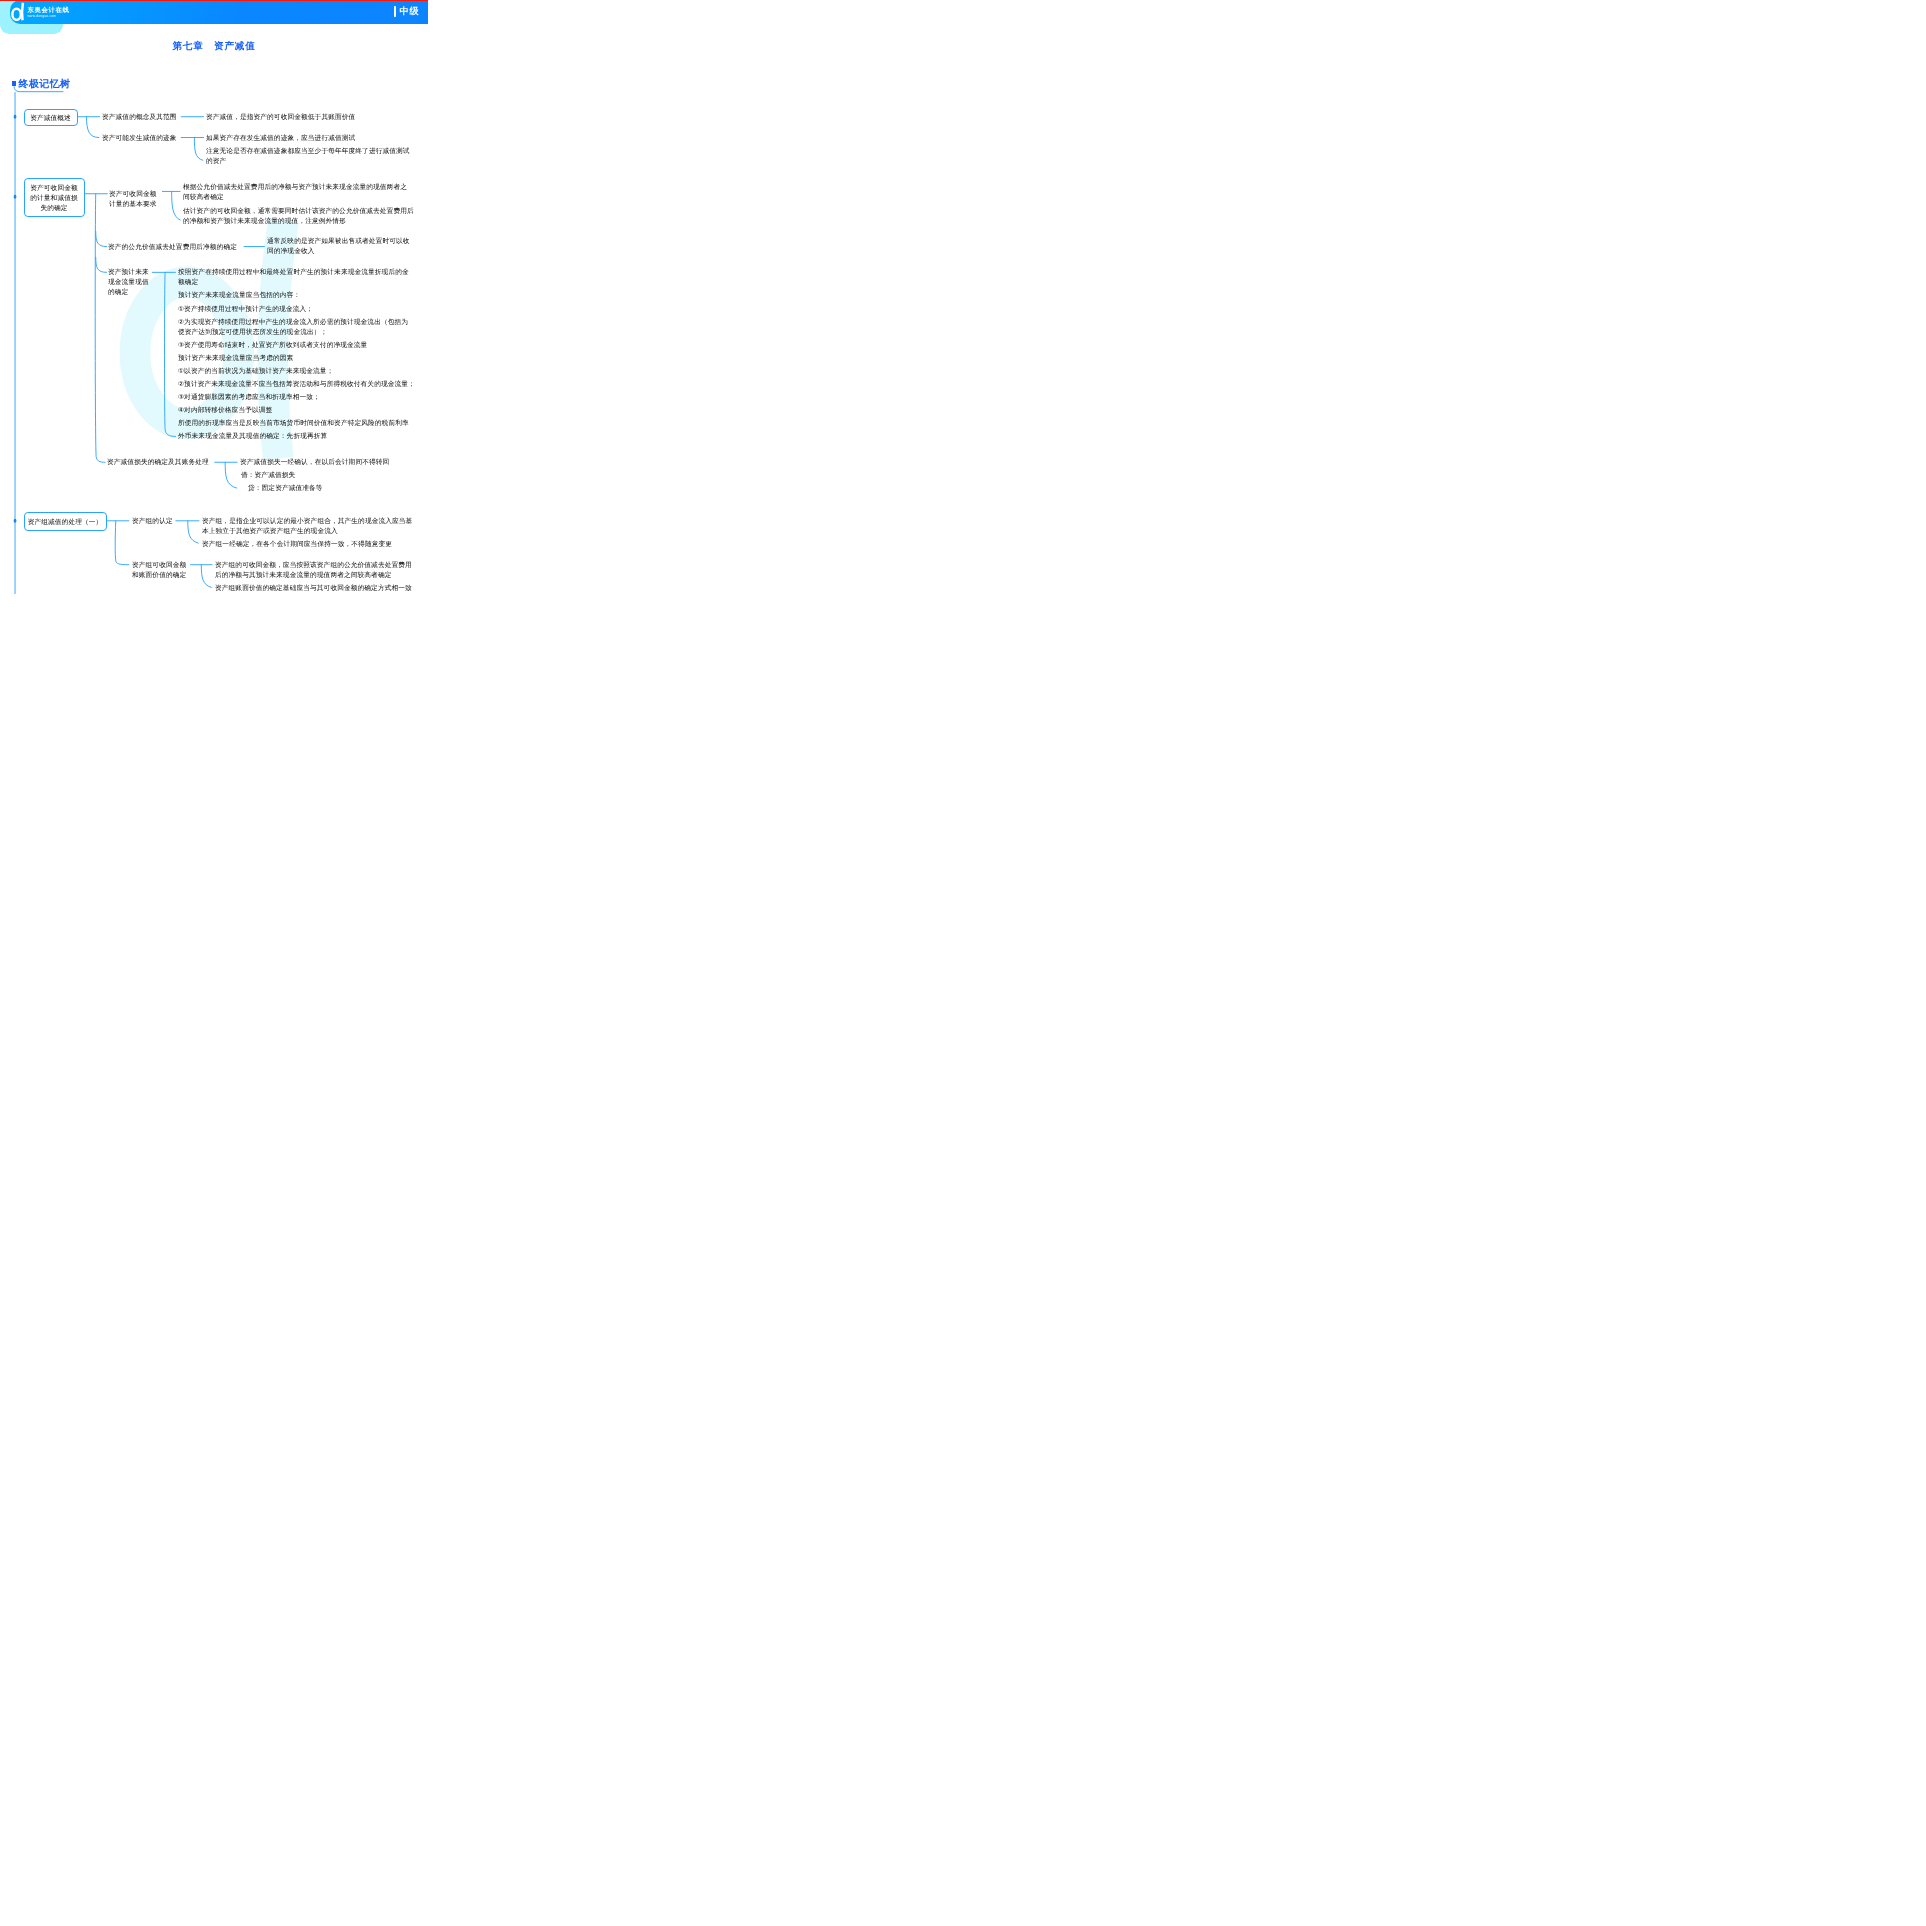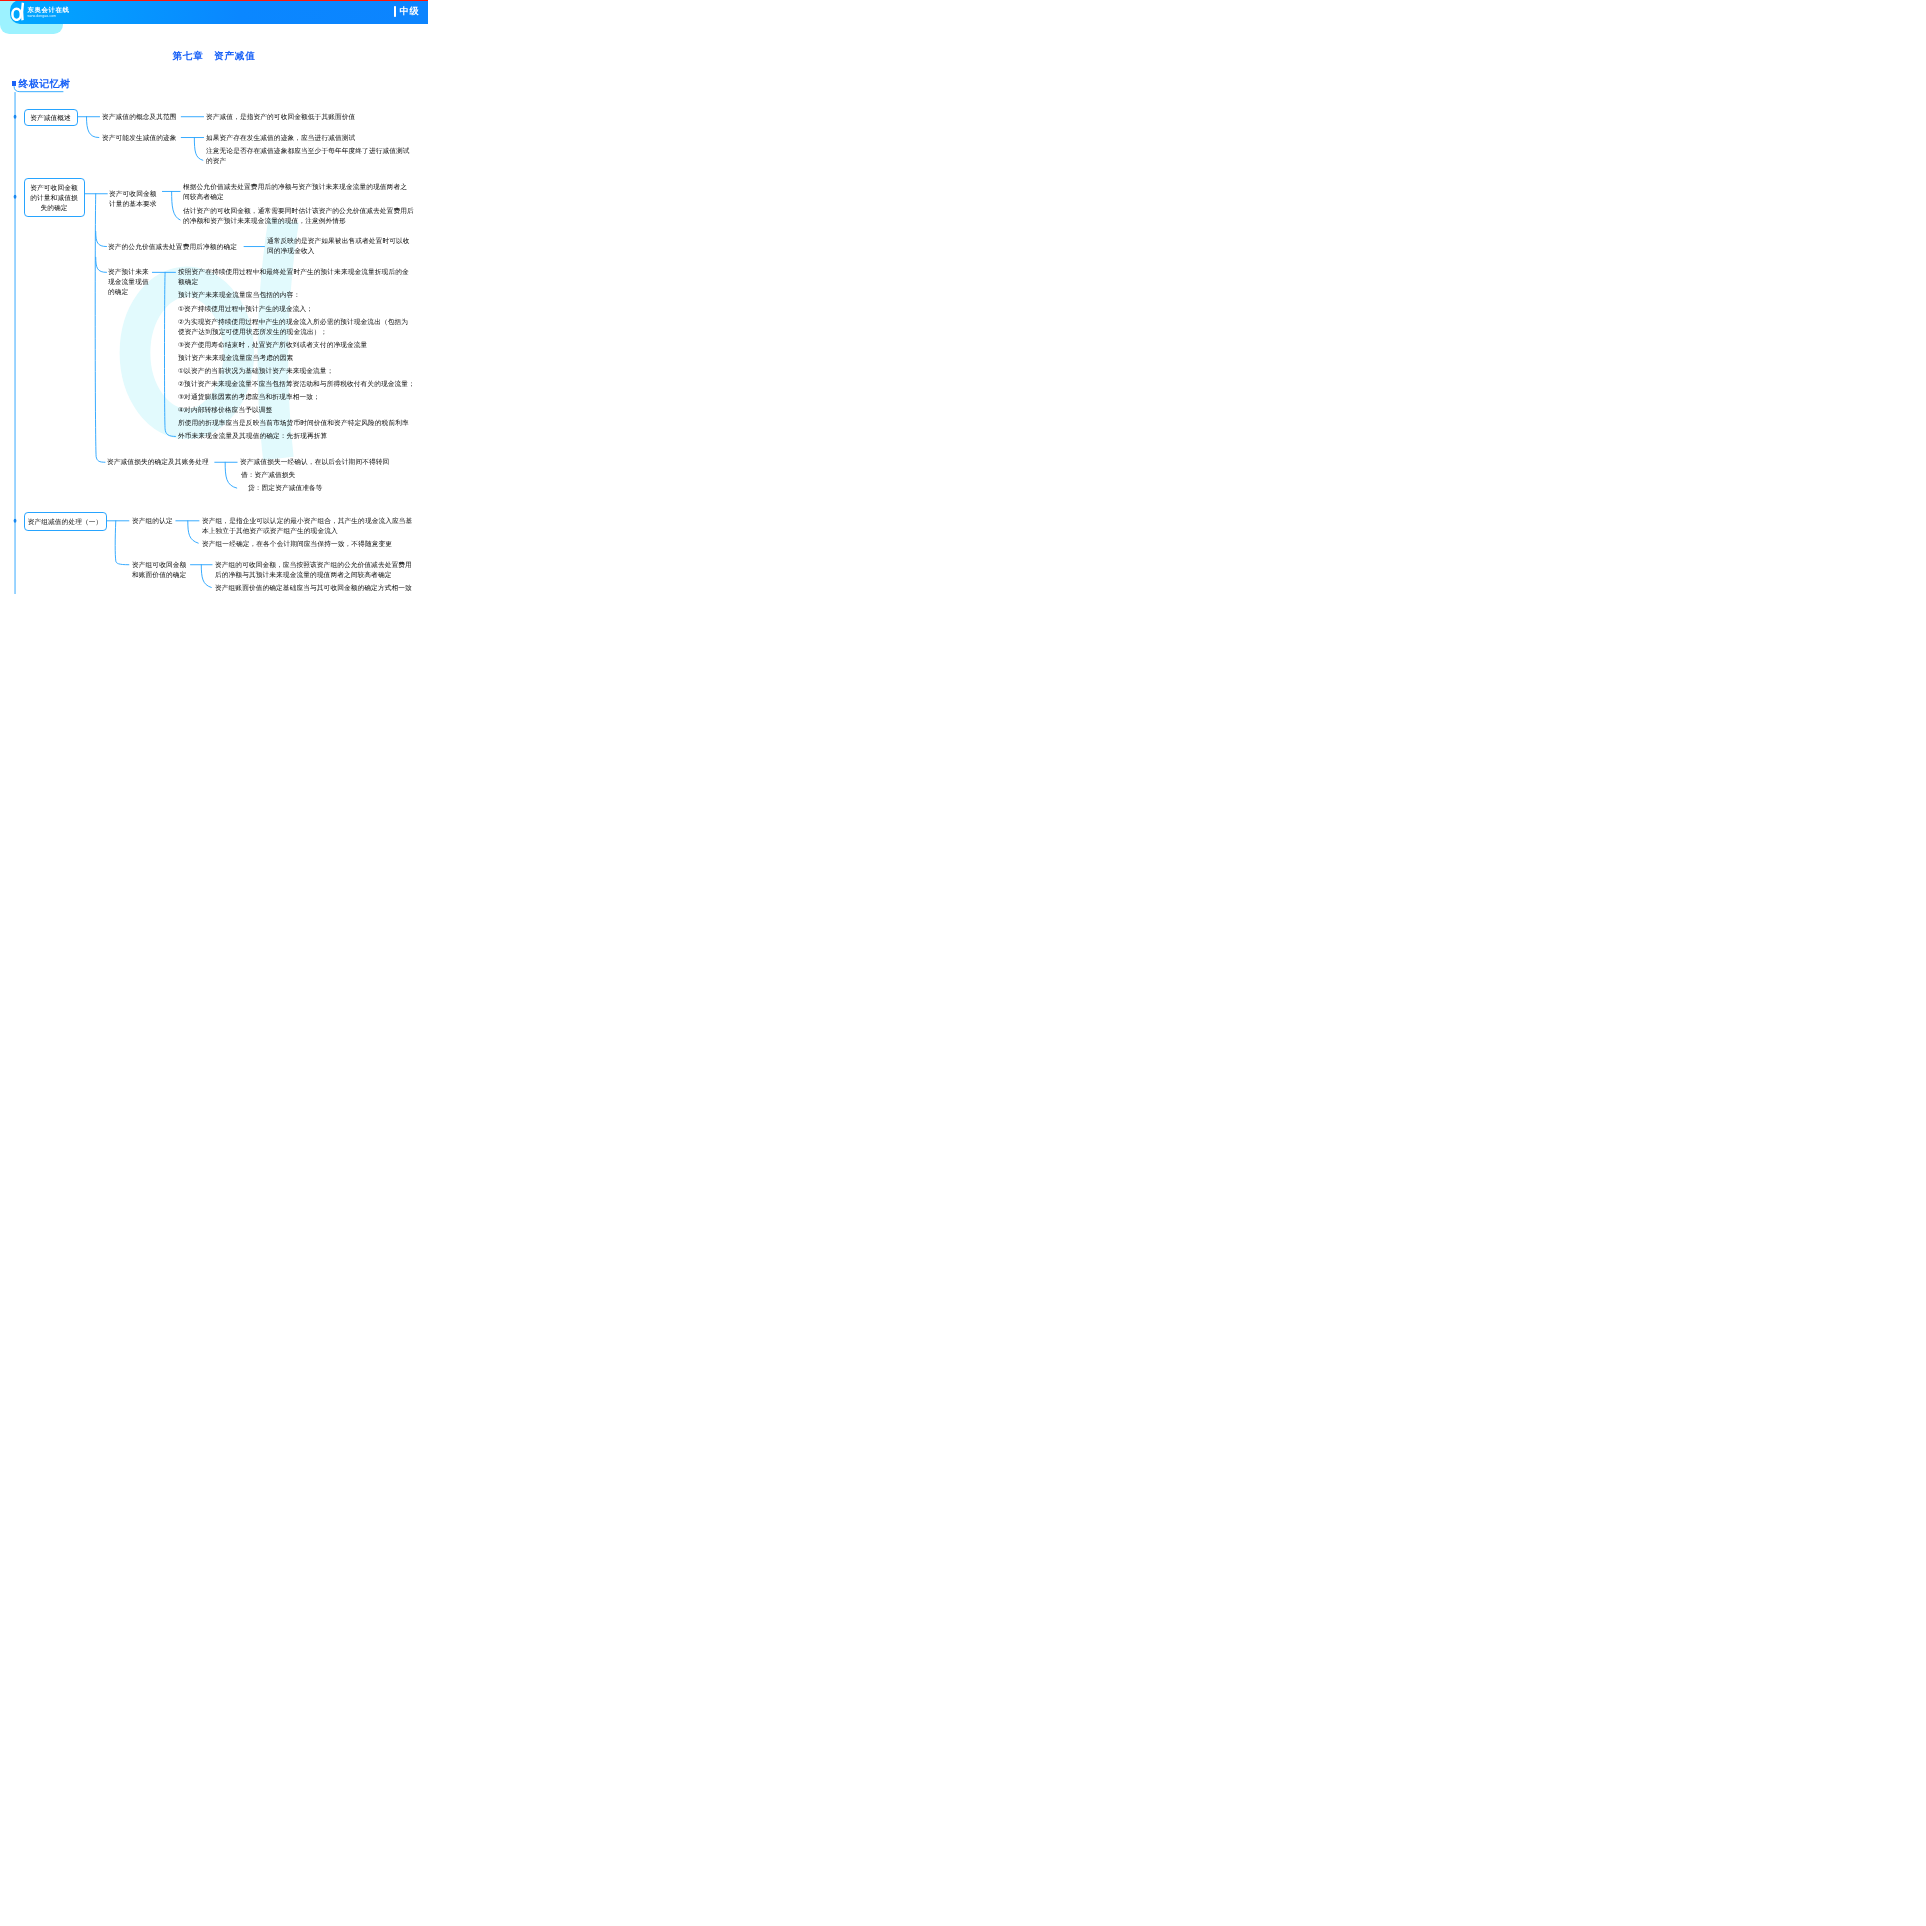--- a/index.html
+++ b/index.html
@@ -13,21 +13,21 @@
              border-radius:10px 0 0 10px;}
   .logo-wrap{position:absolute;left:10.8px;top:2.3px;display:flex;align-items:center;color:#fff;}
   .logo-glyph{width:14px;height:19px;}
   .brand-col{margin-left:2.7px;}
   .brand-name{font-size:6.4px;font-weight:700;letter-spacing:0.6px;line-height:7.7px;}
   .brand-url{font-size:3.3px;letter-spacing:0.2px;opacity:.95;margin-top:0.8px;}
   .level-wrap{position:absolute;right:8.5px;top:5.4px;display:flex;align-items:center;color:#fff;}
   .level-bar{width:1.2px;height:10.8px;background:#ffffff;border-radius:0.8px;margin-right:3.9px;}
   .level-text{font-size:9.2px;font-weight:700;letter-spacing:0.8px;}
   
-  .chapter{position:absolute;left:0;top:50px;width:100%;text-align:center;
+  .chapter{position:absolute;left:0;top:40px;width:100%;text-align:center;
            font-size:9.6px;font-weight:700;color:#1a62f7;letter-spacing:0.8px;}
   
   .sec-square{position:absolute;left:12.3px;top:81px;width:3.5px;height:5px;background:#1a62f7;}
   .sec-title{position:absolute;left:18.5px;top:77px;font-size:10px;font-weight:700;color:#1a62f7;letter-spacing:0.4px;}
   
   .watermark{position:absolute;left:110px;top:214px;z-index:0;}
   
   .node-box{position:absolute;border:0.8px solid #27a4ff;border-radius:3.9px;background:#fff;
             display:flex;align-items:center;justify-content:center;text-align:center;
             color:#0b0b0b;font-size:6.7px;line-height:10px;white-space:pre-line;z-index:2;letter-spacing:0.1px;}

